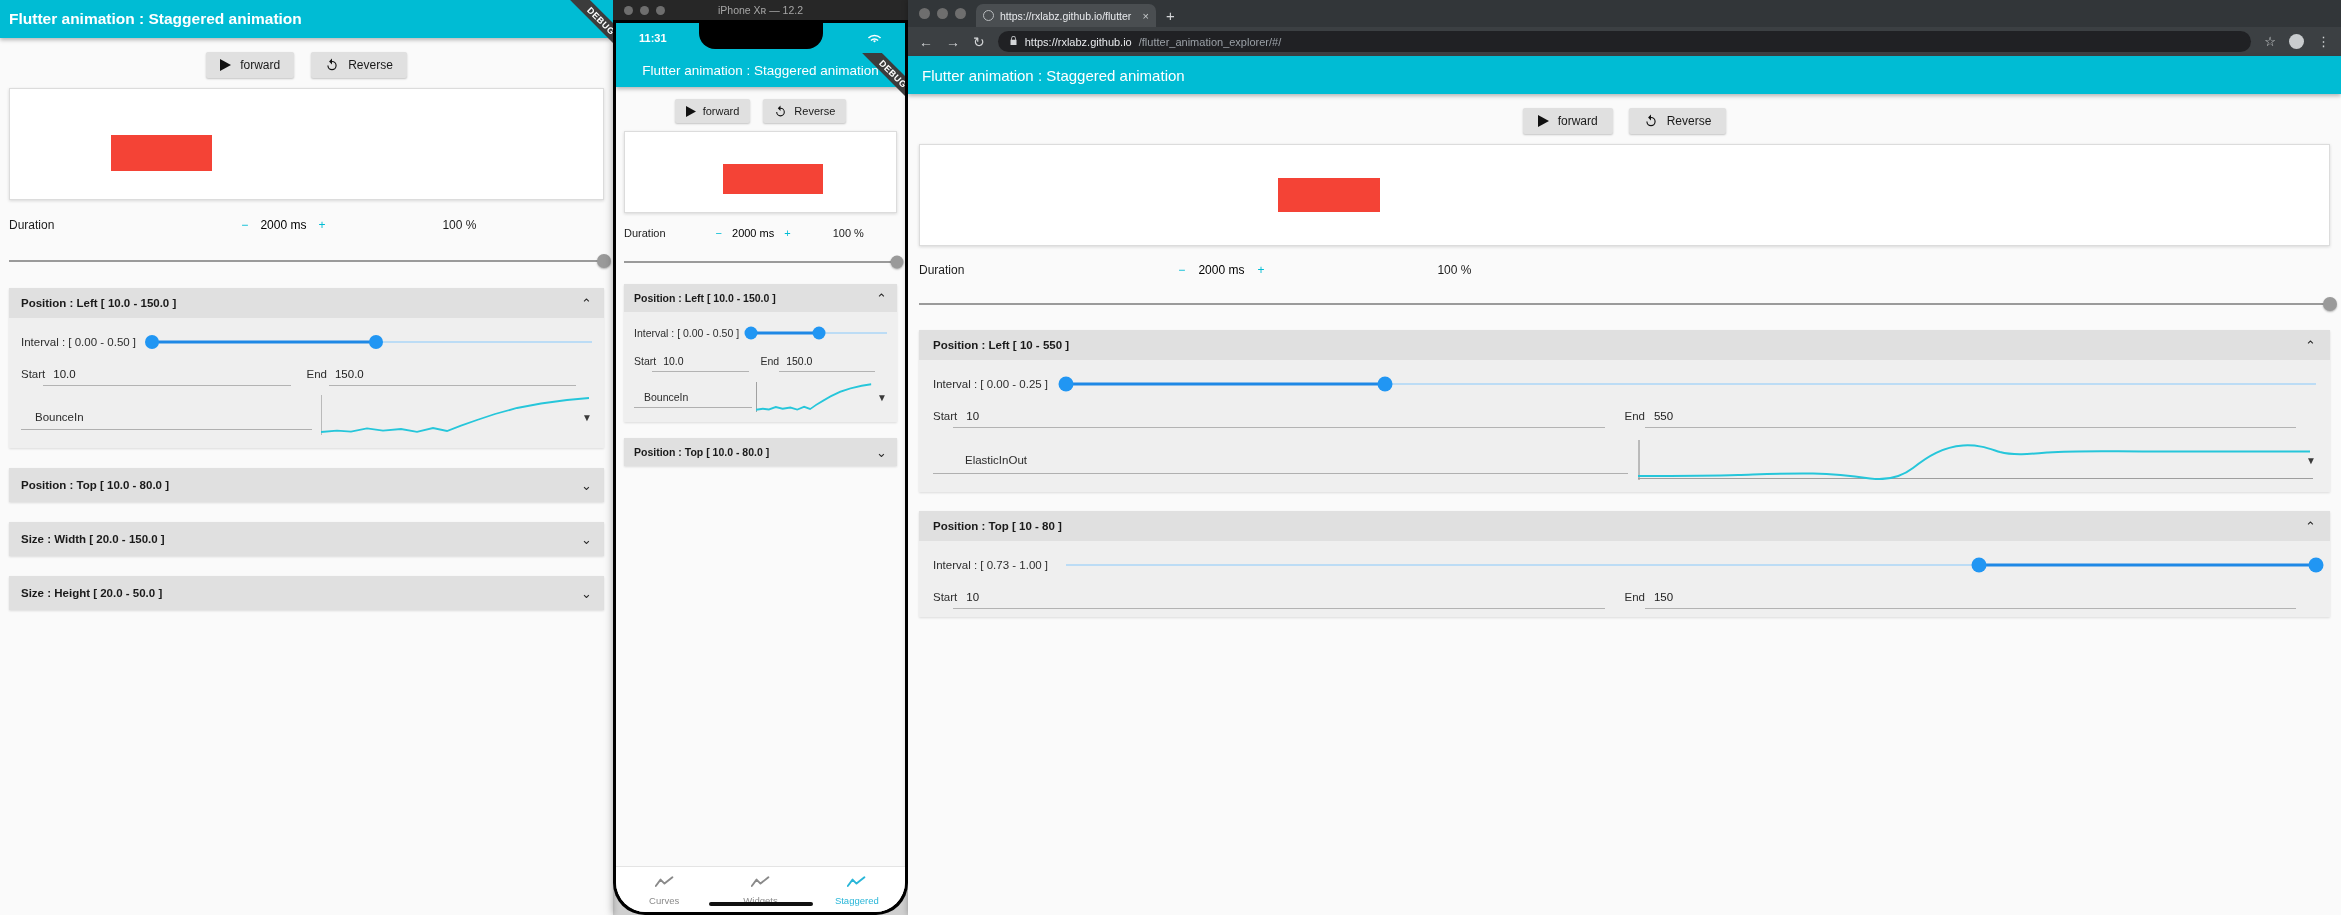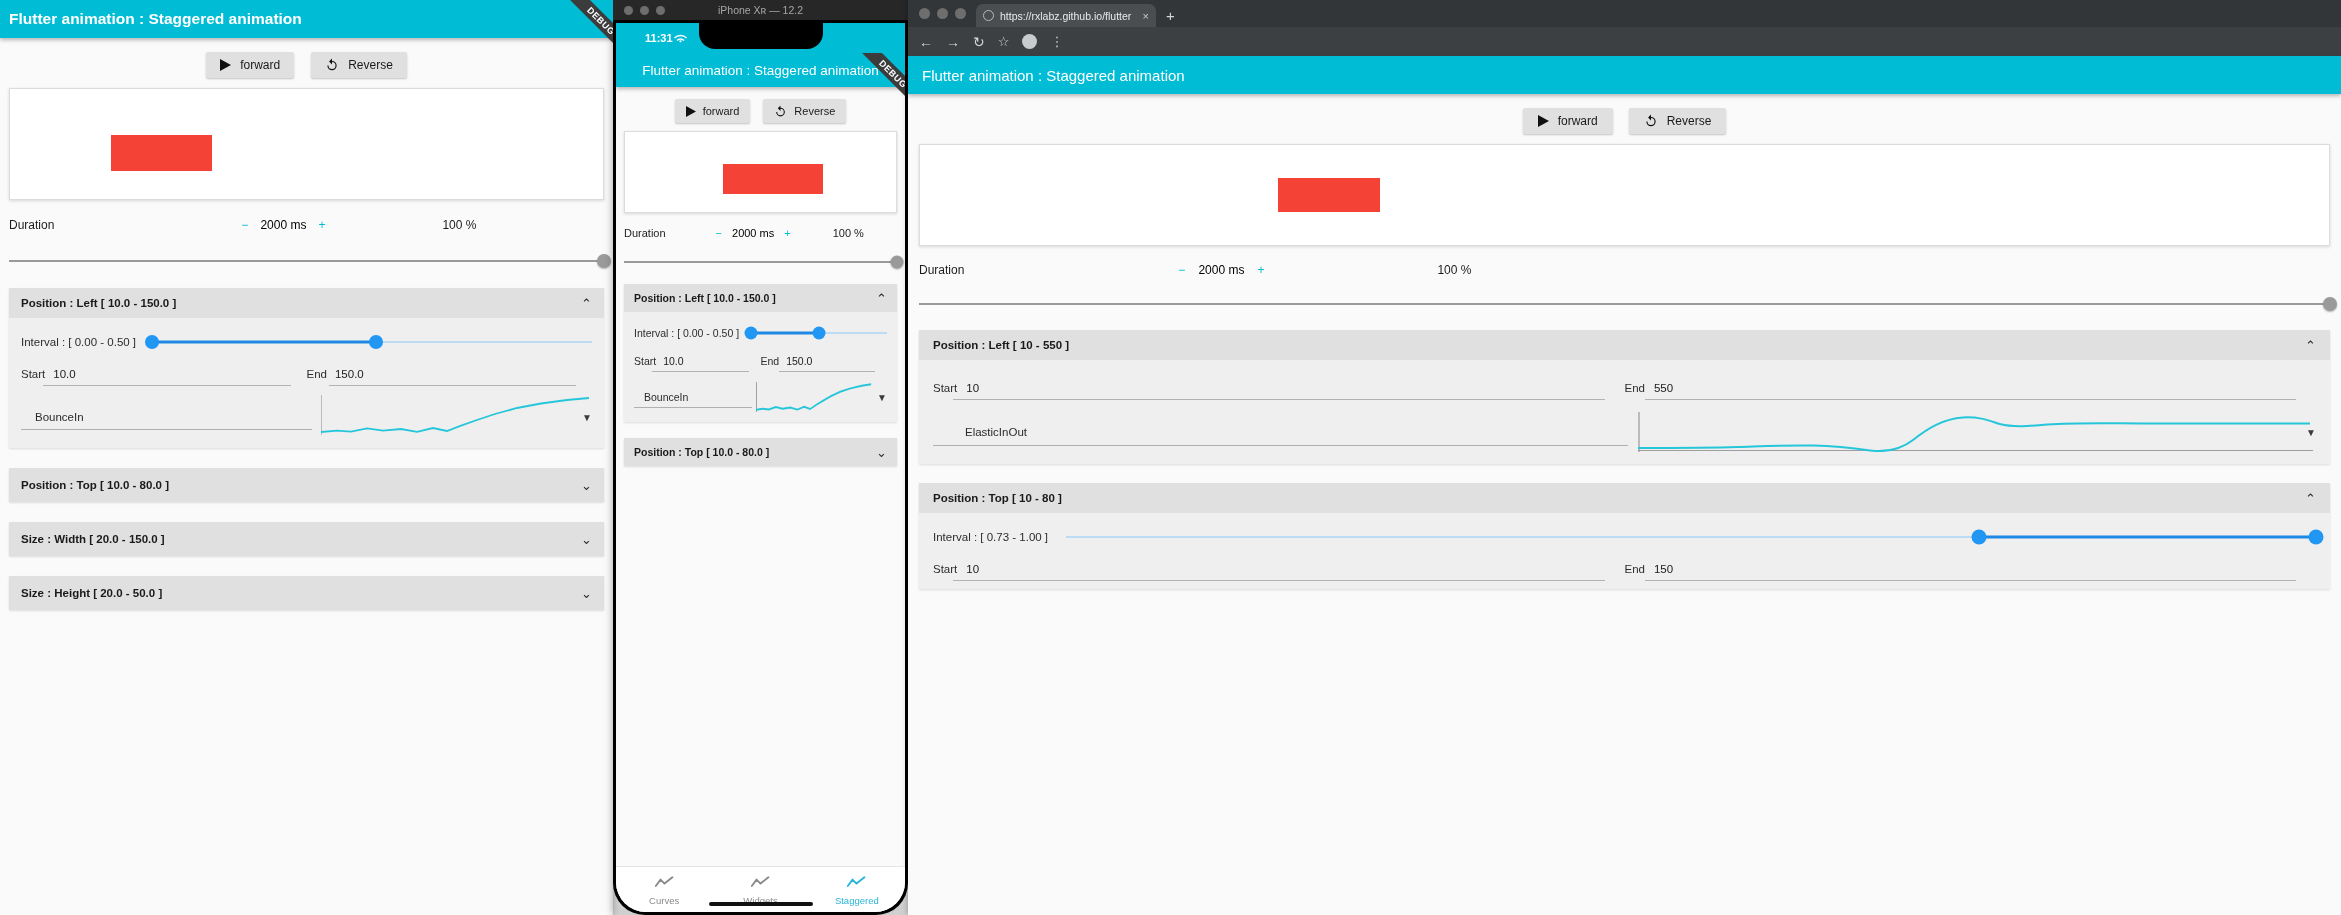--- a/index.html
+++ b/index.html
@@ -143,21 +143,21 @@
   .phone-screen {
     width:100%; height:100%; background:#fafafa; border-radius:0 0 30px 30px;
     overflow:hidden; position:relative; display:flex; flex-direction:column;
   }
   .notch {
     position:absolute; top:0; left:50%; transform:translateX(-50%);
     width:124px; height:26px; background:#000; border-radius:0 0 16px 16px; z-index:10;
   }
   #win-phone .statusbar {
     height:30px; background:#00bcd4; display:flex; align-items:center;
-    justify-content:flex-start; padding:0 29px; color:#fff; font-size:11px; font-weight:bold;
+    justify-content:space-between; padding:0 23px; color:#fff; font-size:11px; font-weight:bold;
     position:relative; z-index:5;
   }
   #win-phone .appbar { height:34px; justify-content:center; }
   #win-phone .appbar-title { font-size:13.5px; font-weight:normal; }
   #win-phone .content { flex:1; overflow:hidden; background:#fafafa; position:relative; }
   #win-phone .btnrow { padding:12px 0 8px 0; gap:13px; }
   #win-phone .mbtn { height:24px; padding:0 11px; font-size:11px; gap:7px; }
   #win-phone .stage-box { margin:0 8px; height:82px; }
   #win-phone .redbox { left:98px; top:32px; width:100px; height:30px; }
   #win-phone .dur-row { padding:14px 8px 0 8px; }
@@ -533,20 +533,29 @@
         <span class="tabtext">https://rxlabz.github.io/flutter</span>
         <span class="tabx">×</span>
       </div>
       <span class="chrome-newtab">+</span>
     </div>
 
     <div class="chrome-toolbar">
       <span class="nav-ic">←</span>
       <span class="nav-ic">→</span>
       <span class="nav-ic">↻</span>
+      <div class="omnibox">
+        <span class="lock">
+          <svg width="9" height="11" viewBox="0 0 12 14">
+              <path d="M3 6V4a3 3 0 0 1 6 0v2h1v7H2V6h1zm1 0h4V4a2 2 0 0 0-4 0v2z" fill="#d4d6d8"></path>
+            </svg>
+        </span>
+        <span class="om-dom">https://rxlabz.github.io</span>
+          <span class="om-rest">/flutter_animation_explorer/#/</span>
+      </div>
       <span class="tool-ic">☆</span>
       <span class="avatar-ic"></span>
       <span class="tool-ic">⋮</span>
     </div>
 
     <div class="appbar">
       <div class="appbar-title">Flutter animation : Staggered animation</div>
     </div>
 
     <div class="content">
@@ -587,20 +596,29 @@
         <div class="rail"></div>
         <div class="knob"></div>
       </div>
 
       <div class="panel">
         <div class="panel-head">
           <span class="ttl">Position : Left [ 10 - 550 ]</span>
           <span class="chev">⌃</span>
         </div>
         <div class="panel-body">
+          <div class="interval-row">
+            <span class="interval-lbl">Interval : [ 0.00 - 0.25 ]</span>
+            <div class="range">
+              <div class="rail-bg"></div>
+              <div class="rail-fill" style="left:0%;right:74.5%;"></div>
+              <div class="thumb" style="left:0%;"></div>
+              <div class="thumb" style="left:25.5%;"></div>
+            </div>
+          </div>
           <div class="se-row">
             <div class="se-cell">
               <div class="se-top">
                 <span class="se-lbl">Start</span>
                 <span class="se-val">10</span>
               </div>
               <div class="se-underline"></div>
             </div>
             <div class="se-cell">
               <div class="se-top">

